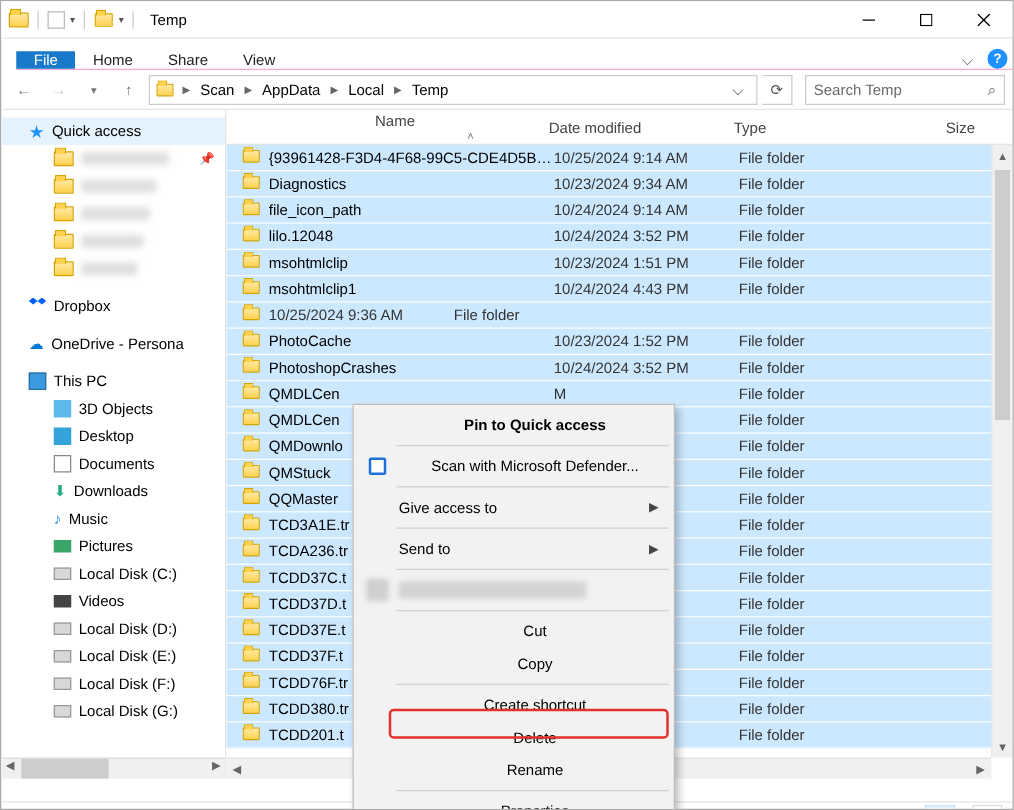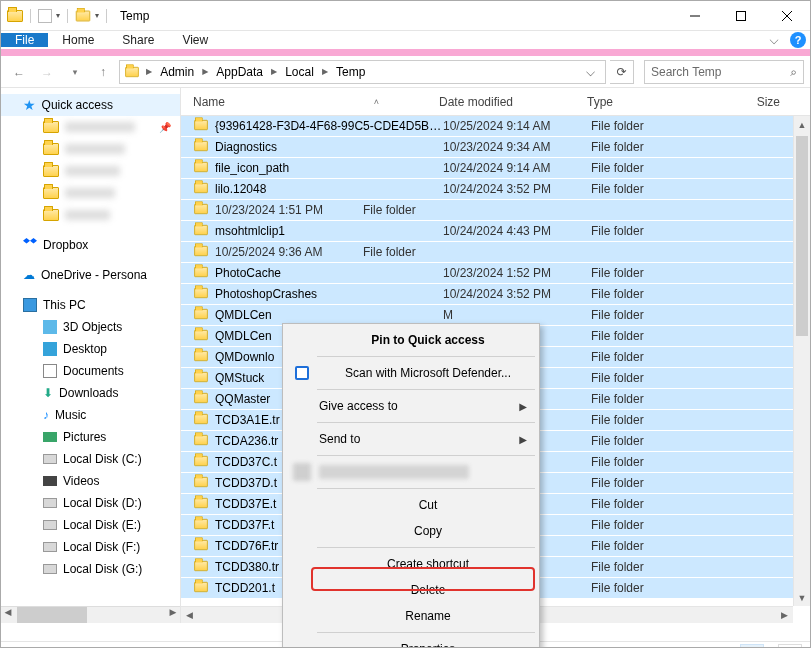--- a/index.html
+++ b/index.html
@@ -9,21 +9,21 @@
   .titlebar { height: 30px; display: flex; align-items: center; background: #fff; border-bottom: 1px solid #e5e5e5; }
   .titlebar .qat { display: flex; align-items: center; gap: 4px; padding: 0 6px; }
   .folder-ico { width: 16px; height: 12px; background: linear-gradient(#ffe9a6,#ffd24d); border: 1px solid #d6a400; border-radius: 1px; position: relative; }
   .folder-ico::before { content:""; position:absolute; top:-4px; left:0; width:7px; height:4px; background:#ffd24d; border:1px solid #d6a400; border-bottom:none; border-radius:1px 1px 0 0;}
   .win-title { margin-left: 6px; font-size: 12px; }
   .win-ctrls { margin-left: auto; display: flex; }
   .win-btn { width: 46px; height: 30px; display: flex; align-items: center; justify-content: center; }
   .win-btn svg { width: 10px; height: 10px; }
 
   
-  .ribbon { height: 25px; display: flex; align-items: center; border-bottom: 7px solid #f9a8d4; }
+  .ribbon { height: 25px; display: flex; align-items: flex-end; border-bottom: 1px solid #f9a8d4; margin-left: 12px; }
   .ribbon .file-tab { background: #1979ca; color: #fff; padding: 0 14px; display: flex; align-items: center; }
   .ribbon .tab { padding: 0 14px; display: flex; align-items: center; color: #222; }
   .ribbon .spacer { flex: 1; }
   .ribbon .chev { width: 24px; display:flex; align-items:center; justify-content:center; color:#666;}
   .ribbon .help { width: 24px; display:flex; align-items:center; justify-content:center; }
   .help-circle { width:16px; height:16px; border-radius:50%; background:#1e90ff; color:#fff; font-weight:bold; display:flex; align-items:center; justify-content:center; font-size:11px;}
 
   
   .navrow { height: 32px; display:flex; align-items:center; gap:4px; padding: 0 6px; border-bottom:1px solid #e5e5e5;}
   .nav-arrow { width:24px; height:24px; display:flex; align-items:center; justify-content:center; color:#777; }
@@ -52,21 +52,21 @@
   .docs-ico{ width:14px;height:14px; background:#fff; border:1px solid #888; display:inline-block; position:relative;}
   .dl-ico{ color:#2a8; font-size:12px;}
   .music-ico{ color:#1e90ff;}
   .pic-ico{ width:14px;height:10px; background:#39a569; display:inline-block;}
   .vid-ico{ width:14px;height:10px; background:#444; display:inline-block;}
   .disk-ico{ width:14px;height:10px; background:#d8d8d8; border:1px solid #999; display:inline-block;}
 
   
   .listarea { flex:1; position:relative; overflow:hidden;}
   .columns { display:flex; height:28px; align-items:center; border-bottom:1px solid #e5e5e5; color:#444; padding-left:12px;}
-  .col-name { width: 246px; display:flex; align-items:center;}
+  .col-name { width: 246px; display:flex; align-items:center;flex-direction:column;}
   .col-name .sort { margin-left:auto; margin-right:60px; color:#777; font-size:9px;}
   .col-date { width: 148px;}
   .col-type { width: 120px;}
   .col-size { flex:1; text-align:right; padding-right:30px;}
   .rows { overflow:hidden;}
   .row { display:flex; align-items:center; height:21px; background:#cce8ff; border-bottom:1px solid #fff; padding-left:12px;}
   .row .icon { margin-right:6px;}
   .row .name { width:228px; white-space:nowrap; overflow:hidden; text-overflow:ellipsis;}
   .row .date { width:148px; color:#333;}
   .row .type { width:120px; color:#333;}
@@ -161,21 +161,21 @@
 </div>
 
 <div class="navrow">
   <div class="nav-arrow">←</div>
   <div class="nav-arrow" style="opacity:.4;">→</div>
   <div class="nav-arrow" style="font-size:9px;">▾</div>
   <div class="nav-arrow">↑</div>
   <div class="address">
     <span class="folder-ico" style="transform:scale(.85); margin-right:2px;"></span>
     <span class="crumb-sep">▶</span>
-    <span class="crumb">Admin</span>
+    <span class="crumb">Scan</span>
     <span class="crumb-sep">▶</span>
     <span class="crumb">AppData</span>
     <span class="crumb-sep">▶</span>
     <span class="crumb">Local</span>
     <span class="crumb-sep">▶</span>
     <span class="crumb">Temp</span>
     <span class="addr-chev">⌵</span>
   </div>
   <div class="refresh">⟳</div>
   <div class="searchbox">
@@ -312,20 +312,21 @@
           <span class="type">File folder</span>
         </div>
         <div class="row">
           <span class="icon"><span class="folder-ico" style="transform:scale(.85);display:inline-block;"></span></span>
           <span class="name">lilo.12048</span>
           <span class="date">10/24/2024 3:52 PM</span>
           <span class="type">File folder</span>
         </div>
         <div class="row">
           <span class="icon"><span class="folder-ico" style="transform:scale(.85);display:inline-block;"></span></span>
+          <span class="name">msohtmlclip</span>
           <span class="date">10/23/2024 1:51 PM</span>
           <span class="type">File folder</span>
         </div>
         <div class="row">
           <span class="icon"><span class="folder-ico" style="transform:scale(.85);display:inline-block;"></span></span>
           <span class="name">msohtmlclip1</span>
           <span class="date">10/24/2024 4:43 PM</span>
           <span class="type">File folder</span>
         </div>
         <div class="row">

